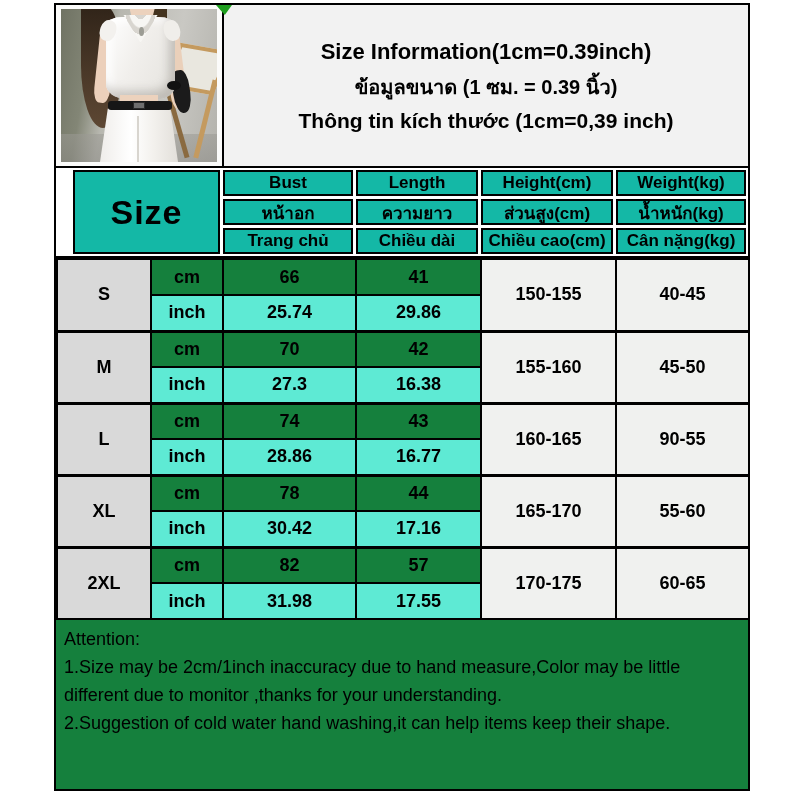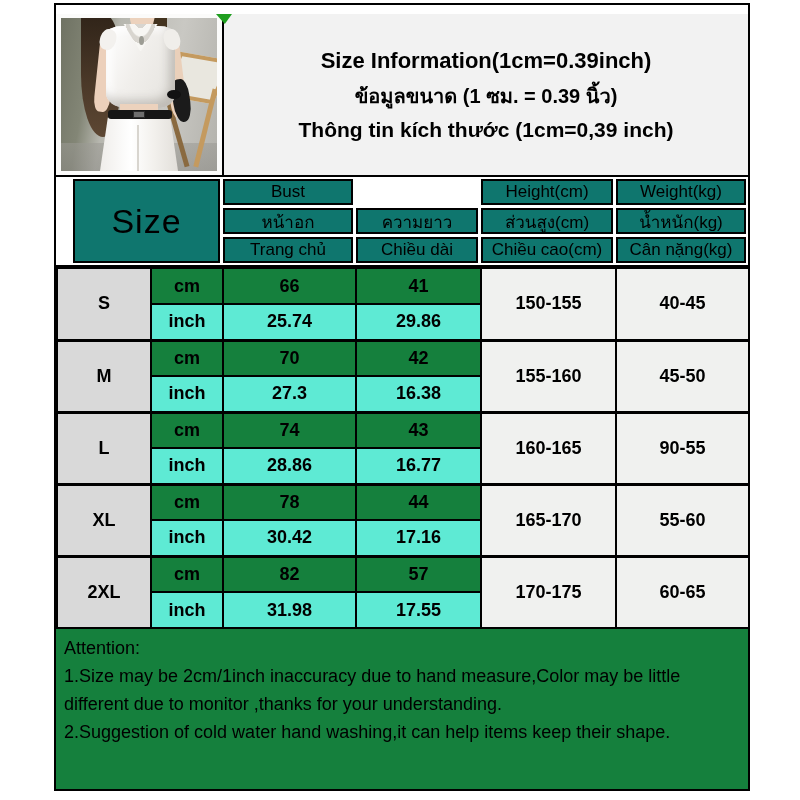--- a/index.html
+++ b/index.html
@@ -3,21 +3,21 @@
 <meta charset="utf-8">
 <style>
   * { margin:0; padding:0; box-sizing:border-box; }
   html,body { width:800px; height:800px; background:#ffffff; overflow:hidden;
     font-family:"Liberation Sans","DejaVu Sans",sans-serif; color:#000; }
 
   .sheet { position:absolute; left:54px; top:3px; width:696px; height:788px;
     border:2px solid #000; background:#fff; display:flex; flex-direction:column; }
 
   
-  .top-row { height:163px; border-bottom:2px solid #000; display:flex; position:relative;margin-top:9px; }
+  .top-row { height:163px; border-bottom:2px solid #000; display:flex; position:relative; }
   .photo-cell { width:168px; border-right:2px solid #000; background:#fbfbfa; padding:4px 5px; }
   .title-cell { flex:1; background:#f2f2f2; display:flex; flex-direction:column;
     align-items:center; justify-content:center; text-align:center; gap:6px; }
   .title-en { font-size:22px; font-weight:700; }
   .title-th { font-size:20px; font-weight:700; }
   .title-vi { font-size:21px; font-weight:700; }
   .corner-marker { position:absolute; left:160px; top:0; width:16px; height:10px;
     background:#1f9e1f; clip-path:polygon(0 0,100% 0,55% 100%); }
 
   
@@ -68,22 +68,22 @@
   .ph-pants { position:absolute; left:25%; top:65%; width:50%; height:35%;
     background:linear-gradient(90deg,#efedea 0%,#ffffff 40%,#f2f0ec 70%,#e2dfda 100%);
     clip-path:polygon(10% 0,90% 0,100% 100%,0 100%); }
   .ph-seam { position:absolute; left:49%; top:70%; width:2px; height:30%;
     background:#d8d5cf; }
 
   
   .hgrid { height:90px; border-bottom:2px solid #000; background:#fff;
     display:grid; grid-template-columns:162px 130px 122px 132px 130px;
     grid-template-rows:1fr 1fr 1fr; gap:3px; padding:2px; }
-  .hcell { border:2px solid #000; background:#0f766e; display:flex;
-    align-items:center; justify-content:center; font-weight:400; font-size:17px;
+  .hcell { border:2px solid #000; background:#14b8a6; display:flex;
+    align-items:center; justify-content:center; font-weight:700; font-size:17px;
     white-space:nowrap; overflow:hidden; }
   .size-cell { grid-column:1; grid-row:1/4; font-size:34px; letter-spacing:1px;margin-left:15px; }
 
   
   table.data { width:692px; border-collapse:collapse; table-layout:fixed; }
   table.data td { border:2px solid #000; text-align:center; vertical-align:middle;
     font-size:18px; font-weight:700; height:36px; }
   tr.group-start td { border-top-width:3px; }
   td.szc { background:#d9d9d9; font-size:19px; }
   tr.cm-row td.cell { background:#15803d; }
@@ -130,20 +130,21 @@
       <div class="title-th">ข้อมูลขนาด (1 ซม. = 0.39 นิ้ว)</div>
       <div class="title-vi">Thông tin kích thước (1cm=0,39 inch)</div>
     </div>
     <div class="corner-marker"></div>
   </div>
 
   <div class="hgrid">
     <div class="hcell size-cell">Size</div>
 
     <div class="hcell" style="grid-column:2;grid-row:1">Bust</div>
+    <div class="hcell" style="grid-column:3;grid-row:1">Length</div>
     <div class="hcell" style="grid-column:4;grid-row:1">Height(cm)</div>
     <div class="hcell" style="grid-column:5;grid-row:1">Weight(kg)</div>
 
     <div class="hcell" style="grid-column:2;grid-row:2">หน้าอก</div>
     <div class="hcell" style="grid-column:3;grid-row:2">ความยาว</div>
     <div class="hcell" style="grid-column:4;grid-row:2">ส่วนสูง(cm)</div>
     <div class="hcell" style="grid-column:5;grid-row:2">น้ำหนัก(kg)</div>
 
     <div class="hcell" style="grid-column:2;grid-row:3">Trang chủ</div>
     <div class="hcell" style="grid-column:3;grid-row:3">Chiều dài</div>

